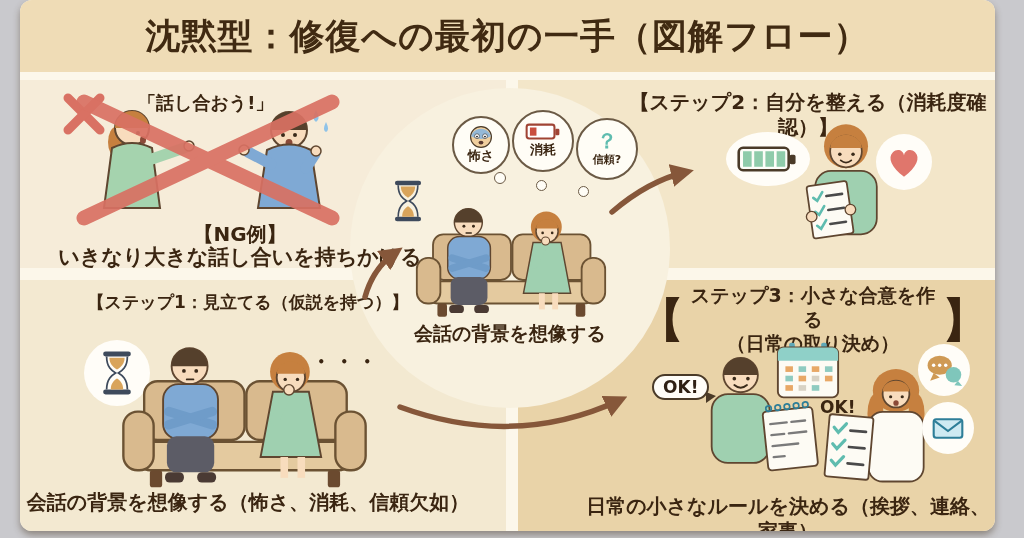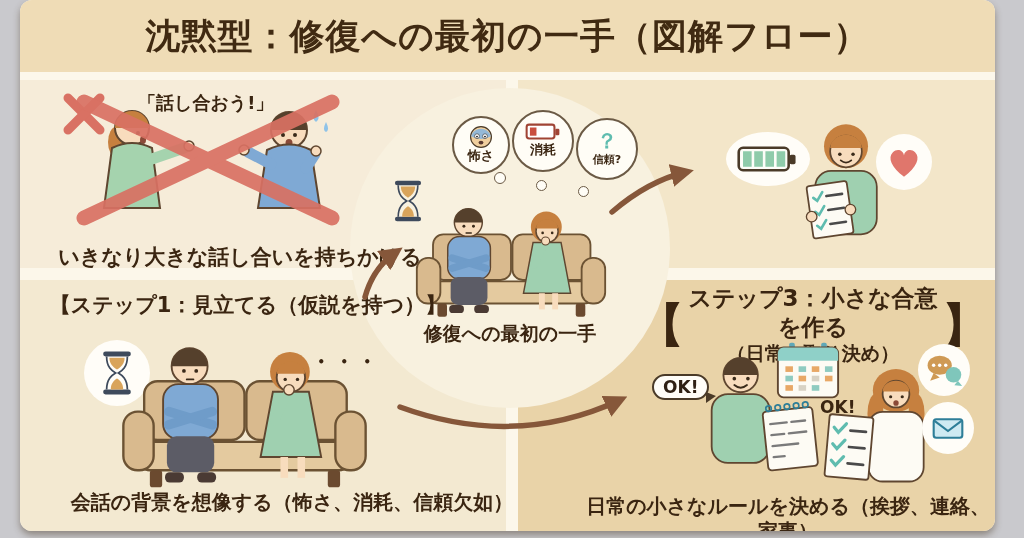--- a/index.html
+++ b/index.html
@@ -84,20 +84,21 @@
       <circle cx="190" cy="60" r="5" fill="#f8dcbd" stroke="#5f4630" stroke-width="1.5"></circle>
       <line x1="252" y1="78" x2="261" y2="64" stroke="#7fa9d4" stroke-width="11" stroke-linecap="round"></line>
       <circle cx="262" cy="61" r="5" fill="#f8dcbd" stroke="#5f4630" stroke-width="1.5"></circle>
     </g>
     <g opacity="0.92">
       <line x1="30" y1="12" x2="278" y2="128" stroke="#d97163" stroke-width="15" stroke-linecap="round"></line>
       <line x1="278" y1="12" x2="30" y2="128" stroke="#d97163" stroke-width="15" stroke-linecap="round"></line>
     </g>
   </svg>
 
+  <div class="abs txt z3" style="left:0;top:222px;width:440px;font-size:20px;">【NG例】</div>
   <div class="abs txt z3" style="left:0;top:244px;width:440px;font-size:21px;">いきなり大きな話し合いを持ちかける</div>
 
   <div class="abs bubble" style="left:432px;top:116px;width:54px;height:54px;">
     <svg viewBox="0 0 30 30" style="width:24px;height:24px;">
       <circle cx="15" cy="15" r="13" fill="#f0cf9e" stroke="#4a3a28" stroke-width="1.5"></circle>
       <path d="M2.5,14 a13,13 0 0 1 25,0 q-6,3.5 -12.5,3.5 q-6.5,0 -12.5,-3.5 z" fill="#94b8d6"></path>
       <circle cx="10" cy="14" r="3" fill="#fff" stroke="#333" stroke-width="0.8"></circle>
       <circle cx="20" cy="14" r="3" fill="#fff" stroke="#333" stroke-width="0.8"></circle>
       <circle cx="10" cy="14.5" r="1.2" fill="#222"></circle>
       <circle cx="20" cy="14.5" r="1.2" fill="#222"></circle>
@@ -164,22 +165,23 @@
       <circle cx="187" cy="61" r="5.5" fill="#f8dcbd" stroke="#5f4630" stroke-width="1.5"></circle>
       <rect x="178" y="132" width="8" height="22" fill="#f8dcbd"></rect>
       <rect x="196" y="132" width="8" height="22" fill="#f8dcbd"></rect>
     </g>
     <g>
       <rect x="12" y="84" width="32" height="62" rx="15" fill="#d9ba8e" stroke="#6b5233" stroke-width="2.5"></rect>
       <rect x="236" y="84" width="32" height="62" rx="15" fill="#d9ba8e" stroke="#6b5233" stroke-width="2.5"></rect>
     </g>
   </svg>
 
-  <div class="abs txt z3" style="left:360px;top:322px;width:260px;font-size:19px;">修復への最初の一手</div>
-
+  <div class="abs txt z3" style="left:360px;top:322px;width:260px;font-size:19px;">会話の背景を想像する</div>
+
+  <div class="abs txt z3" style="left:608px;top:90px;width:360px;font-size:20px;">【ステップ2：自分を整える（消耗度確認）】</div>
 
   <div class="abs whiteblob z3" style="left:706px;top:132px;width:84px;height:54px;border-radius:50%;">
     <svg viewBox="0 0 72 34" style="width:62px;height:30px;">
       <rect x="2" y="4" width="58" height="26" rx="5" fill="#fdfdf8" stroke="#4a3a28" stroke-width="3"></rect>
       <rect x="61" y="12" width="7" height="11" rx="2" fill="#4a3a28"></rect>
       <rect x="7" y="8" width="10" height="18" fill="#8fcbaa"></rect>
       <rect x="20" y="8" width="10" height="18" fill="#8fcbaa"></rect>
       <rect x="33" y="8" width="10" height="18" fill="#8fcbaa"></rect>
       <rect x="46" y="8" width="10" height="18" fill="#8fcbaa"></rect>
     </svg>
@@ -208,21 +210,21 @@
     <circle cx="80" cy="104" r="6" fill="#f8dcbd" stroke="#5f4630" stroke-width="1.5"></circle>
   </svg>
 
   <div class="abs whiteblob z3" style="left:856px;top:134px;width:56px;height:56px;">
     <svg viewBox="0 0 48 44" style="width:38px;height:35px;">
       <path d="M24,40 C8,28 3,16 10,9 C15,4 23,6 24,13 C25,6 33,4 38,9 C45,16 40,28 24,40 z" fill="#e0766c"></path>
     </svg>
   </div>
 
 
-  <div class="abs txt z3" style="left:0;top:292px;width:456px;font-size:21px;">【ステップ1：見立てる（仮説を持つ）】</div>
+  <div class="abs txt z3" style="left:0;top:292px;width:456px;font-size:17px;">【ステップ1：見立てる（仮説を持つ）】</div>
 
   <div class="abs whiteblob z3" style="left:64px;top:340px;width:66px;height:66px;">
     <svg viewBox="0 0 52 64" style="width:36px;height:46px;">
       <rect x="6" y="1" width="40" height="7" rx="3.5" fill="#3e4a5c"></rect>
       <rect x="6" y="56" width="40" height="7" rx="3.5" fill="#3e4a5c"></rect>
       <path d="M11,8 C11,24 19,29 24,32 C19,35 11,40 11,56 M41,8 C41,24 33,29 28,32 C33,35 41,40 41,56" stroke="#3e4a5c" stroke-width="2.5" fill="none"></path>
       <path d="M15,10 h22 c0,9 -6,14 -11,17 c-5,-3 -11,-8 -11,-17 z" fill="#d9a45b"></path>
       <path d="M26,40 c3,2 9,6 9,16 h-18 c0,-10 6,-14 9,-16 z" fill="#d9a45b"></path>
     </svg>
   </div>
@@ -261,26 +263,26 @@
       <rect x="196" y="132" width="8" height="22" fill="#f8dcbd"></rect>
     </g>
     <g>
       <rect x="12" y="84" width="32" height="62" rx="15" fill="#d9ba8e" stroke="#6b5233" stroke-width="2.5"></rect>
       <rect x="236" y="84" width="32" height="62" rx="15" fill="#d9ba8e" stroke="#6b5233" stroke-width="2.5"></rect>
     </g>
   </svg>
 
   <div class="abs txt z3" style="left:290px;top:348px;font-size:22px;letter-spacing:1px;">・・・</div>
 
-  <div class="abs txt z3" style="left:0;top:490px;width:456px;font-size:20px;padding-left:44px;">会話の背景を想像する（怖さ、消耗、信頼欠如）</div>
+  <div class="abs txt z3" style="left:0;top:490px;width:456px;font-size:20px;">会話の背景を想像する（怖さ、消耗、信頼欠如）</div>
 
   <div class="abs s3hdr z3" style="left:618px;top:284px;width:350px;">
     <span class="brkt">【</span>
     <span class="lines">
-      <span class="txt" style="font-size:23px;">ステップ3：小さな合意を作る</span>
+      <span class="txt" style="font-size:19px;">ステップ3：小さな合意を作る</span>
       <span class="txt" style="font-size:19px;">（日常の取り決め）</span>
     </span>
     <span class="brkt">】</span>
   </div>
 
   <div class="abs ok-bubble z3" style="left:632px;top:374px;">OK!</div>
 
   <svg class="abs z3" viewBox="0 0 130 160" style="left:668px;top:346px;width:118px;height:145px;">
     <g>
       <circle cx="58" cy="32" r="19" fill="#f8dcbd" stroke="#5f4630" stroke-width="2"></circle>

